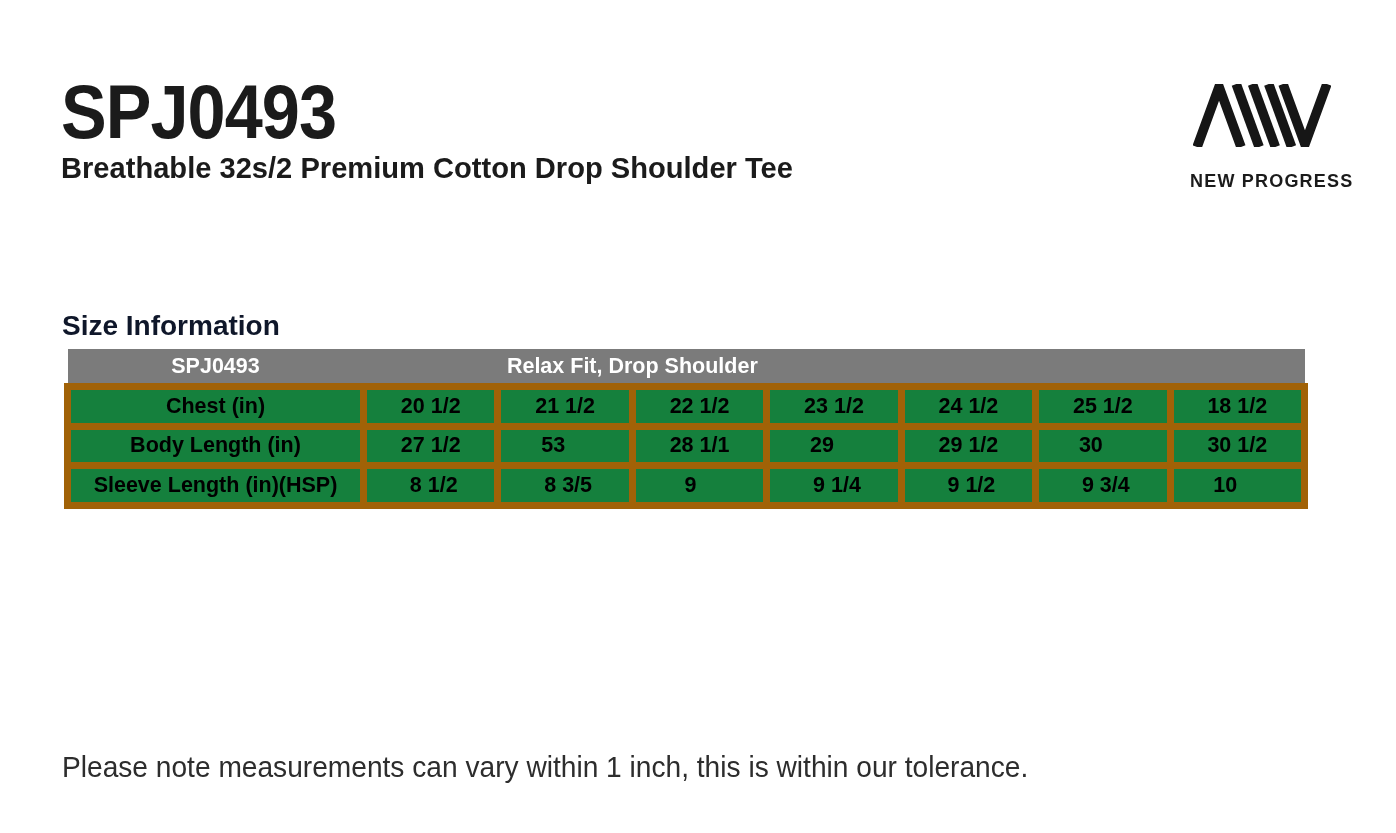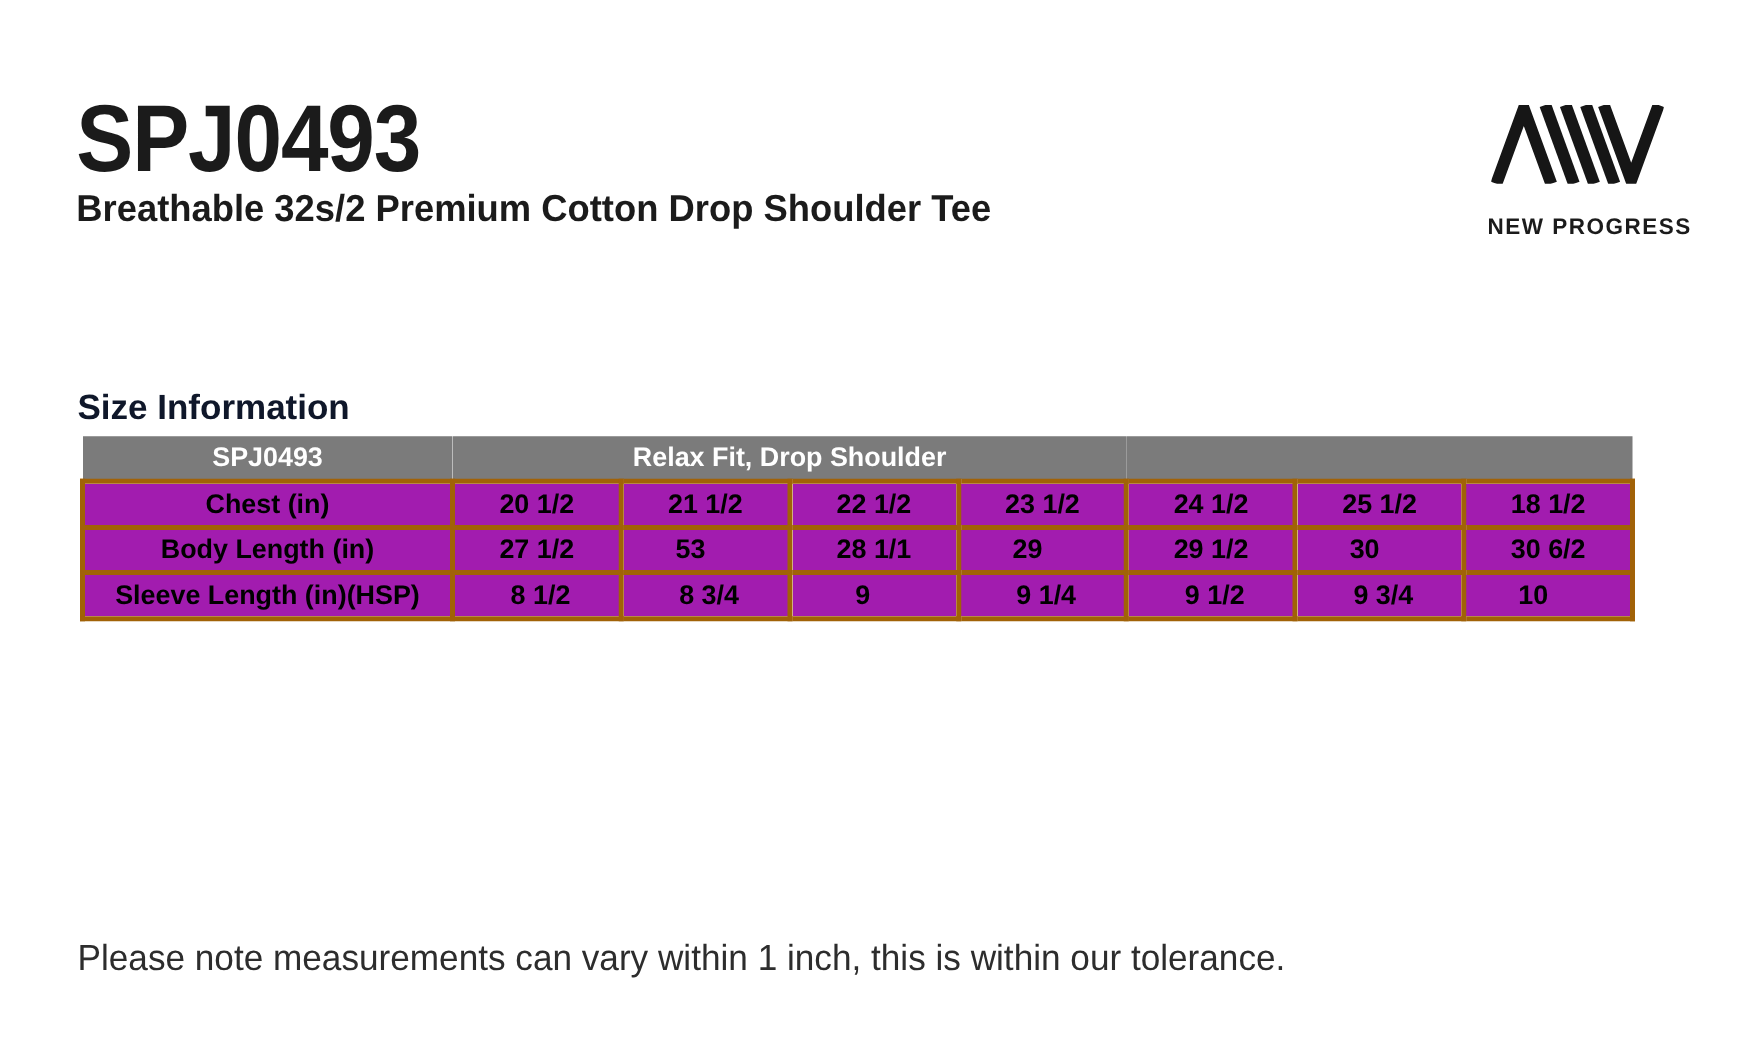--- a/index.html
+++ b/index.html
@@ -36,22 +36,22 @@
     border-bottom:3px solid #595959;
     font-family:"Liberation Sans", sans-serif;
   }
   table.size-table col.c-label{width:296px;}
   table.size-table th{
     background:#7b7b7b; color:#ffffff; font-size:21.5px; font-weight:700;
     height:34px; padding:0; border:none; text-align:center; vertical-align:middle;
     white-space:nowrap; overflow:hidden;
   }
   table.size-table td{
-    background:#a21caf; color:#000000; font-size:21.5px; font-weight:700;
-    height:32.5px; padding:0; border:4px solid #a16207; text-align:center;
+    background:#15803d; color:#000000; font-size:21.5px; font-weight:700;
+    height:32.5px; padding:0; border:7px solid #a16207; text-align:center;
     vertical-align:middle; white-space:nowrap; overflow:hidden;
   }
   table.size-table td.val{white-space:pre;}
   
   .footer-note{
     position:absolute; left:62px; top:751px;
     font-size:29px; font-weight:400; color:#2d2d2d;
     transform:scaleX(0.97); transform-origin:0 0; white-space:nowrap;
   }
 </style>
@@ -108,26 +108,26 @@
         <td class="val">18 1/2</td>
       </tr>
       <tr>
         <td>Body Length (in)</td>
         <td class="val">27 1/2</td>
         <td class="val">53    </td>
         <td class="val">28 1/1</td>
         <td class="val">29    </td>
         <td class="val">29 1/2</td>
         <td class="val">30    </td>
-        <td class="val">30 6/2</td>
+        <td class="val">30 1/2</td>
       </tr>
       <tr>
         <td>Sleeve Length (in)(HSP)</td>
         <td class="val"> 8 1/2</td>
-        <td class="val"> 8 3/4</td>
+        <td class="val"> 8 3/5</td>
         <td class="val"> 9    </td>
         <td class="val"> 9 1/4</td>
         <td class="val"> 9 1/2</td>
         <td class="val"> 9 3/4</td>
         <td class="val">10    </td>
       </tr>
     </tbody>
   </table>
 
   <div class="footer-note">Please note measurements can vary within 1 inch, this is within our tolerance.</div>

